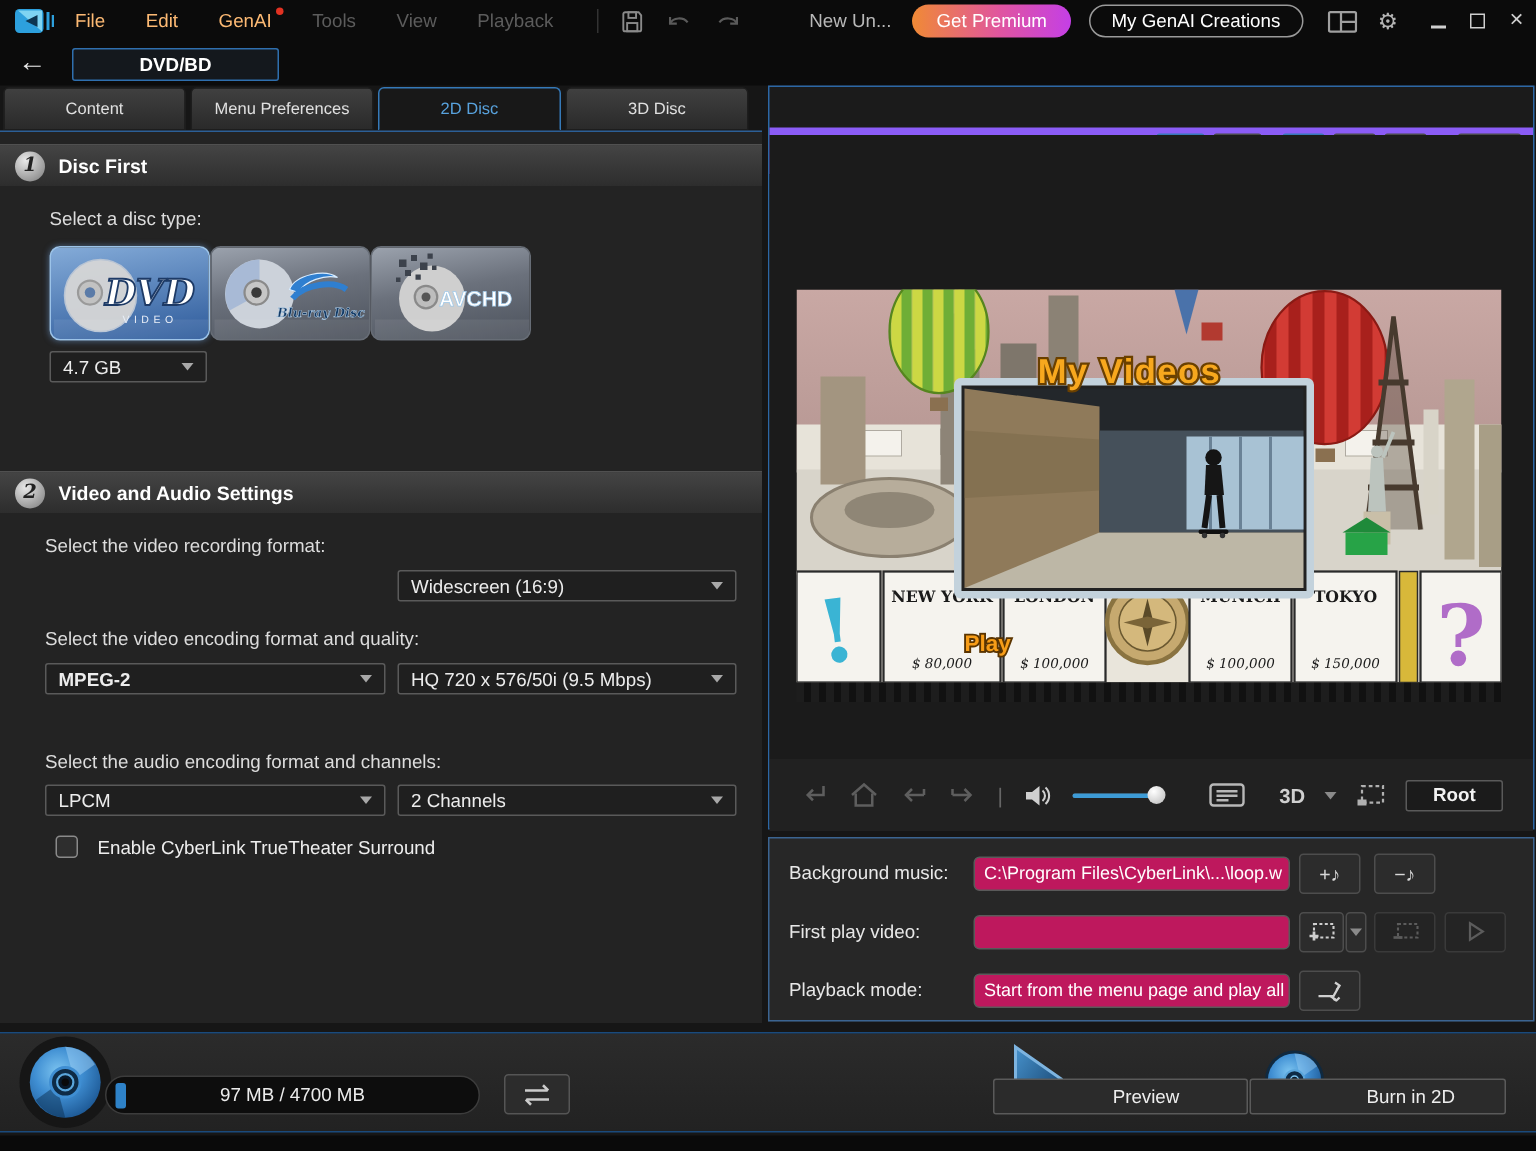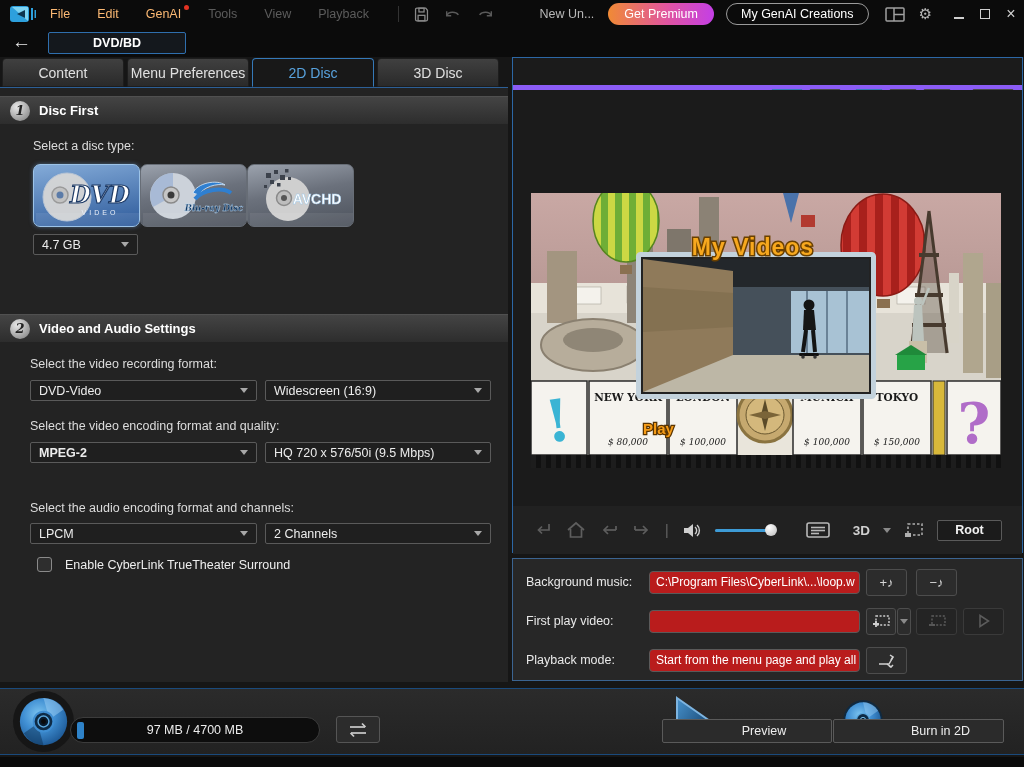--- a/index.html
+++ b/index.html
@@ -24,21 +24,21 @@
 
   
   .navrow { position:absolute; left:0; top:28px; width:1024px; height:29px; background:#0b0b0b; }
   .back-arrow { position:absolute; left:12px; top:3px; font-size:19px; color:#e8e8e8; font-weight:bold; }
   .mode-tab { position:absolute; left:48px; top:4px; width:138px; height:22px; background:#14181d; border:1px solid #2f6fae; border-radius:2px;
     color:#fff; font-size:12.5px; font-weight:bold; display:flex; align-items:center; justify-content:center; }
 
   
   .tabs { position:absolute; left:2px; top:58px; display:flex; gap:3px; }
   .tab { width:122px; height:29px; border-radius:4px 4px 0 0; background:linear-gradient(#404040,#2a2a2a); border:1px solid #1d1d1d;
-    color:#e0e0e0; font-size:14px; display:flex; align-items:center; justify-content:center; }
+    color:#e0e0e0; font-size:11px; display:flex; align-items:center; justify-content:center; }
   .tab.active { background:#181818; border:1px solid #3579b8; border-bottom-color:#181818; color:#58a2dd; }
 
   
   .left-panel { position:absolute; left:0; top:87px; width:508px; height:595px; background:#232323; border-top:1px solid #2c5f96; }
   .sec-header { position:absolute; left:0; right:0; height:28px; background:linear-gradient(#444,#2d2d2d); border-top:1px solid #505050;
     display:flex; align-items:center; padding-left:10px; }
   .badge { width:20px; height:20px; border-radius:50%; background:radial-gradient(circle at 35% 30%,#e8e8e8,#9a9a9a 70%,#777);
     color:#222; font-family:"DejaVu Serif",serif; font-style:italic; font-weight:bold; font-size:13px;
     display:flex; align-items:center; justify-content:center; margin-right:9px; }
   .sec-title { font-size:13px; font-weight:bold; color:#fff; }
@@ -80,21 +80,21 @@
   .vol-track { position:absolute; left:0; top:5px; width:100%; height:3px; background:#4a4a4a; border-radius:2px; }
   .vol-fill { position:absolute; left:0; top:5px; width:88%; height:3px; background:#3d9bd6; border-radius:2px; }
   .vol-knob { position:absolute; left:83%; top:0; width:12px; height:12px; border-radius:50%; background:radial-gradient(circle at 35% 30%,#fff,#b8b8b8); }
   .lbl-3d { color:#d0d0d0; font-size:13.5px; font-weight:bold; }
   .root-btn { margin-left:auto; width:94px; height:21px; background:#1b1b1b; border:1px solid #5a5a5a; border-radius:2px; color:#f2f2f2; font-size:12.5px; font-weight:600; display:flex; align-items:center; justify-content:center; font-family:inherit; }
 
   
   .settings-panel { position:absolute; left:512px; top:558px; width:511px; height:123px; background:#272727; border:1px solid #3b6émarrer; border:1px solid #3b6491; }
   .ms-row { position:absolute; left:0; right:0; height:26px; display:flex; align-items:center; }
   .ms-label { position:absolute; left:13px; font-size:12.5px; color:#e8e8e8; }
-  .ms-field { position:absolute; left:136px; width:211px; height:23px; background:#b91c1c; border:1px solid #5a5a5a; border-radius:4px;
+  .ms-field { position:absolute; left:136px; width:211px; height:23px; background:#be185d; border:1px solid #5a5a5a; border-radius:4px;
     font-size:12px; color:#fff; display:flex; align-items:center; padding:0 6px; white-space:nowrap; overflow:hidden; }
   .ms-btn { position:absolute; height:27px; background:#2c2c2c; border:1px solid #4d4d4d; border-radius:3px; display:flex; align-items:center; justify-content:center; color:#d8d8d8; font-size:13px; font-family:inherit; }
   .ms-btn.dim { background:#242424; border-color:#3a3a3a; color:#5c5c5c; }
 
   
   .bottombar { position:absolute; left:0; top:688px; width:1024px; height:67px; background:linear-gradient(#2b2b2b,#222);
     border-top:1px solid #1a4a7c; border-bottom:1px solid #1a4a7c; }
   .cap-pill { position:absolute; left:70px; top:28px; width:250px; height:26px; background:#0d0d0d; border:1px solid #3c3c3c; border-radius:13px; }
   .cap-seg { position:absolute; left:6px; top:4px; width:7px; height:17px; background:#2e82c8; border-radius:2px; }
   .cap-text { position:absolute; left:0; right:0; top:0; bottom:0; display:flex; align-items:center; justify-content:center; font-size:12.5px; color:#ececec; }
@@ -233,24 +233,20 @@
       <span class="dd-txt">4.7 GB</span>
       <span class="caret"></span>
     </div>
 
     <div class="sec-header" style="top:226px;">
       <span class="badge">2</span>
       <span class="sec-title">Video and Audio Settings</span>
     </div>
 
     <div class="fld-label" style="left:30px; top:269px;">Select the video recording format:</div>
-    <div class="dd abs" style="left:30px; top:292px; width:227px;">
-      <span class="dd-txt">DVD-Video</span>
-        <span class="caret"></span>
-    </div>
     <div class="dd abs" style="left:265px; top:292px; width:226px;">
       <span class="dd-txt">Widescreen (16:9)</span>
         <span class="caret"></span>
     </div>
 
     <div class="fld-label" style="left:30px; top:331px;">Select the video encoding format and quality:</div>
     <div class="dd abs" style="left:30px; top:354px; width:227px;font-weight:bold;">
       <span class="dd-txt">MPEG-2</span>
         <span class="caret"></span>
     </div>

